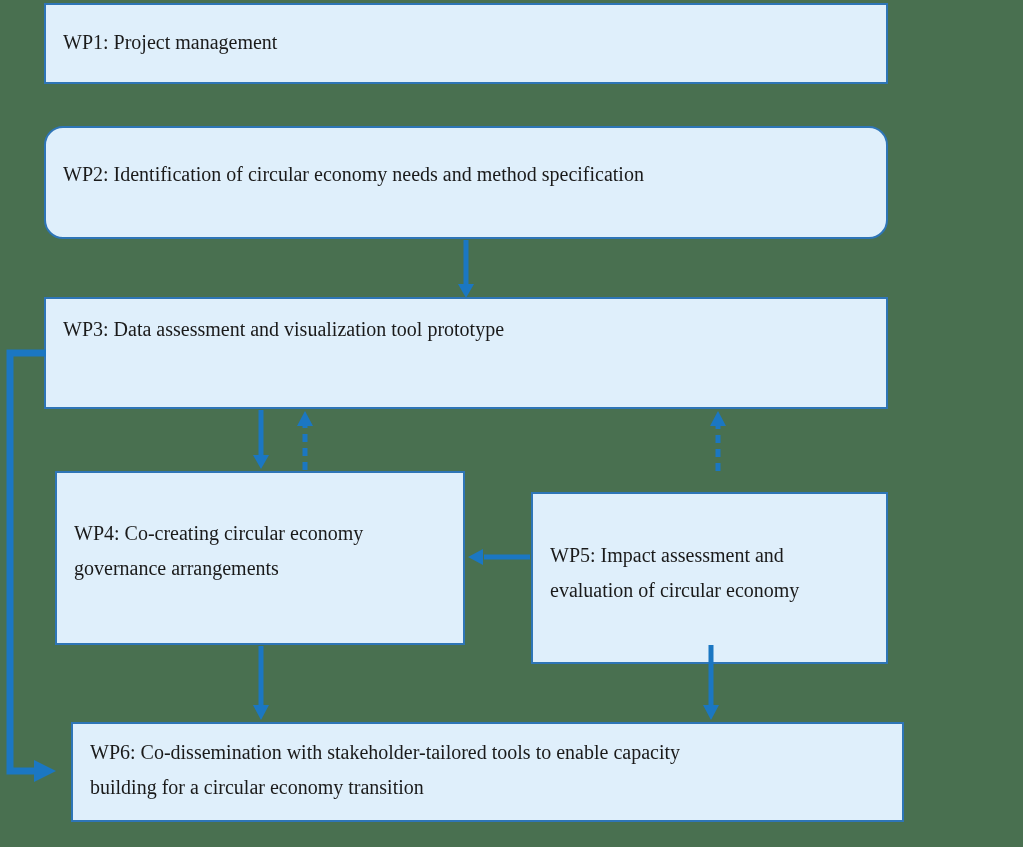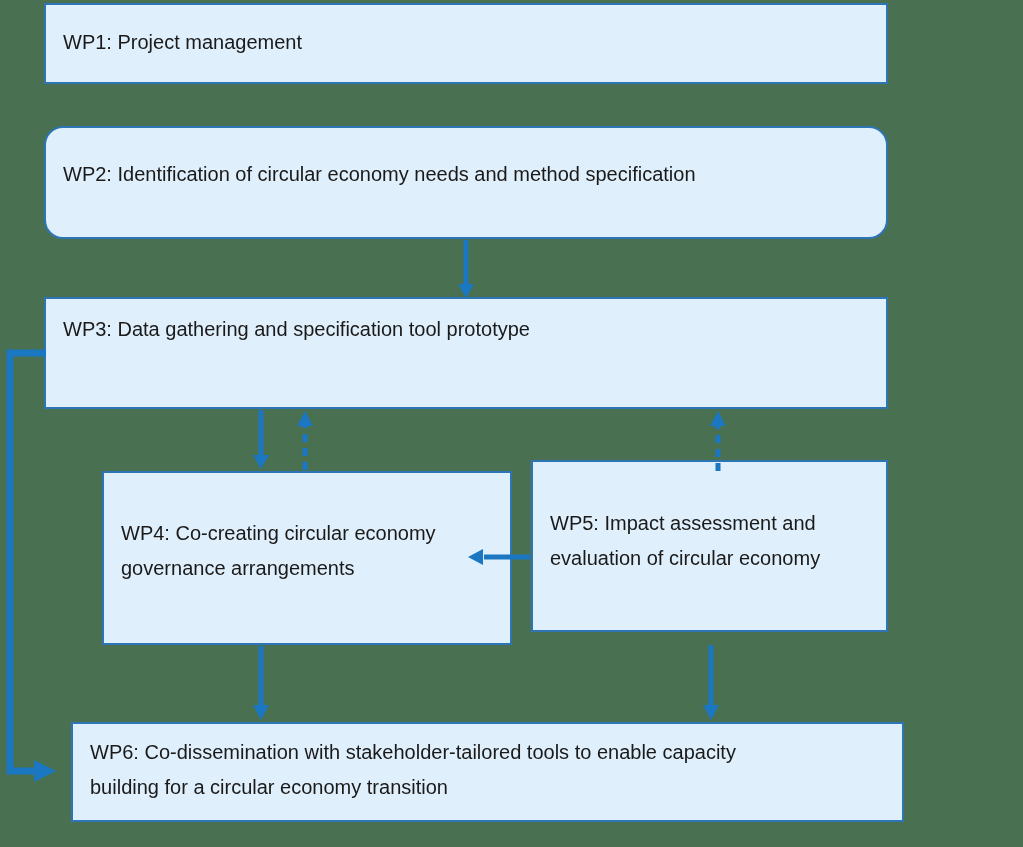--- a/index.html
+++ b/index.html
@@ -8,40 +8,40 @@
     --box-border: #2E75B6;
     --arrow: #1B77C2;
     --text: #1A1A1A;
   }
   html, body { margin: 0; padding: 0; background: var(--background); }
   .stage {
     position: relative;
     width: 1023px;
     height: 847px;
     background: var(--background);
-    font-family: Liberation Sans, sans-serif;
+    font-family: Liberation Serif, serif;
     overflow: hidden;
   }
   .wp {
     position: absolute;
     background: var(--box-fill);
     border: 2px solid var(--box-border);
     box-sizing: border-box;
     color: var(--text);
     font-size: 20px;
     line-height: 35px;
     padding-left: 17px;
     padding-right: 14px;
   }
   .wp .label { white-space: pre-line; display: block; }
   #wp1 { left: 44px;  top: 3px;   width: 844px; height: 81px;  padding-top: 20px; }
   #wp2 { left: 44px;  top: 126px; width: 844px; height: 113px; padding-top: 29px; border-radius: 19px; }
   #wp3 { left: 44px;  top: 297px; width: 844px; height: 112px; padding-top: 13px; }
-  #wp4 { left: 55px;  top: 471px; width: 410px; height: 174px; padding-top: 43px; margin-left: 47px; }
-  #wp5 { left: 531px; top: 460px; width: 357px; height: 172px; padding-top: 44px; }
+  #wp4 { left: 55px;  top: 471px; width: 410px; height: 174px; padding-top: 43px; }
+  #wp5 { left: 531px; top: 492px; width: 357px; height: 172px; padding-top: 44px; }
   #wp6 { left: 71px;  top: 722px; width: 833px; height: 100px; padding-top: 11px; }
   .arrows {
     position: absolute;
     left: 0; top: 0;
     width: 1023px; height: 847px;
     pointer-events: none;
   }
   .arrow-line { stroke: var(--arrow); stroke-width: 5; fill: none; }
   .arrow-line.thick { stroke-width: 7; }
   .arrow-line.dashed { stroke-dasharray: 8 6; }
@@ -54,21 +54,21 @@
 
   <div class="wp" id="wp1">
     <span class="label">WP1: Project management</span>
   </div>
 
   <div class="wp" id="wp2">
     <span class="label">WP2: Identification of circular economy needs and method specification</span>
   </div>
 
   <div class="wp" id="wp3">
-    <span class="label">WP3: Data gathering and specification tool prototype</span>
+    <span class="label">WP3: Data assessment and visualization tool prototype</span>
   </div>
 
   <div class="wp" id="wp4">
     <span class="label">WP4: Co-creating circular economy
 governance arrangements</span>
   </div>
 
   <div class="wp" id="wp5">
     <span class="label">WP5: Impact assessment and
 evaluation of circular economy</span>

